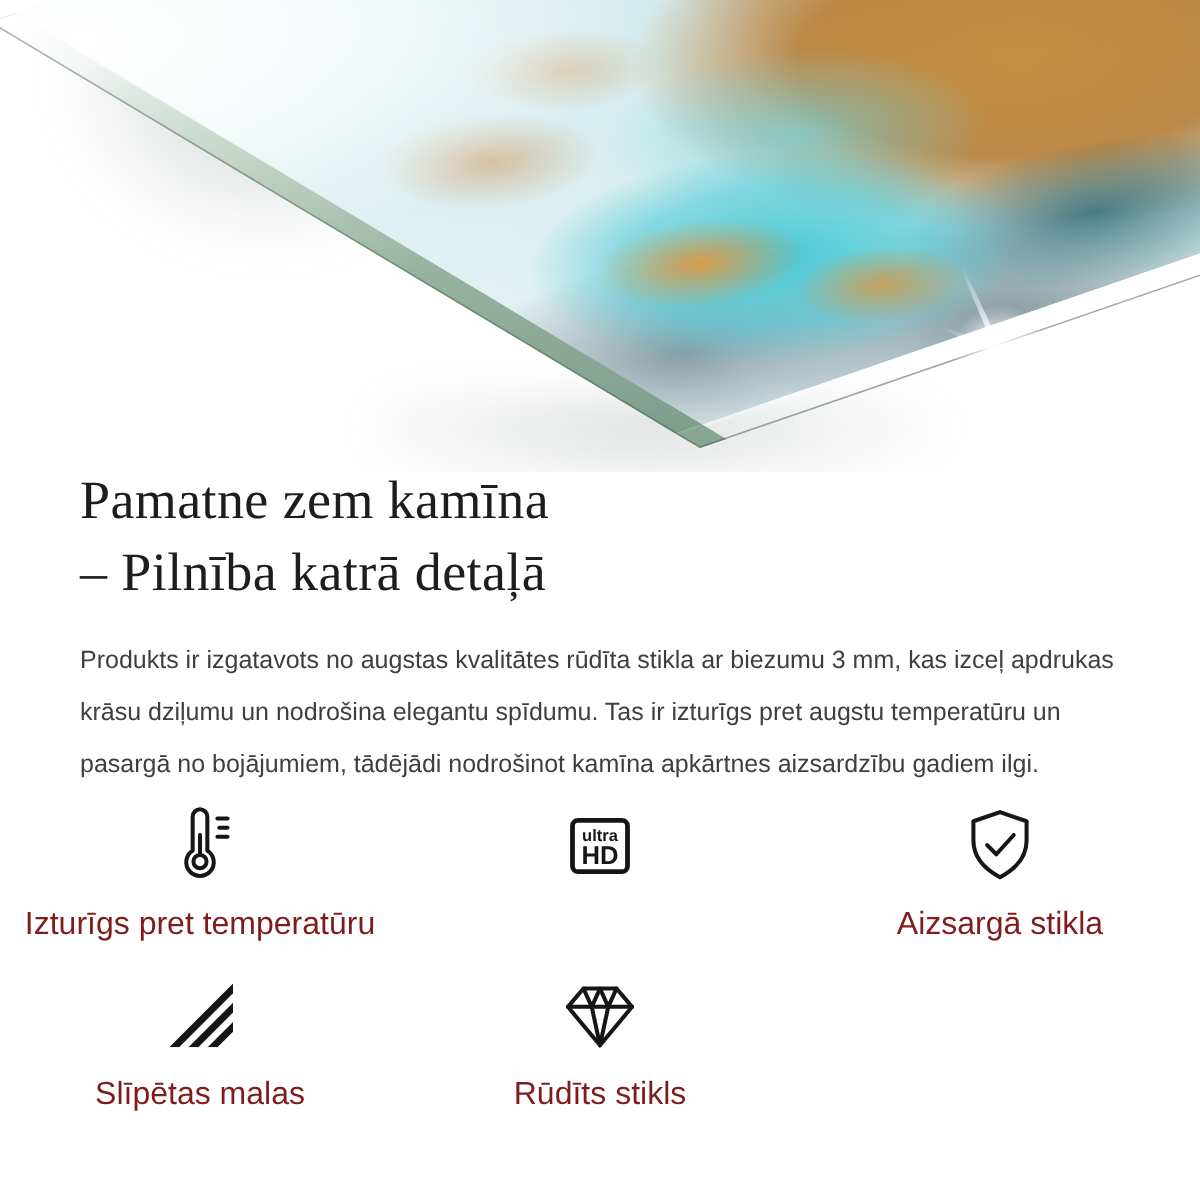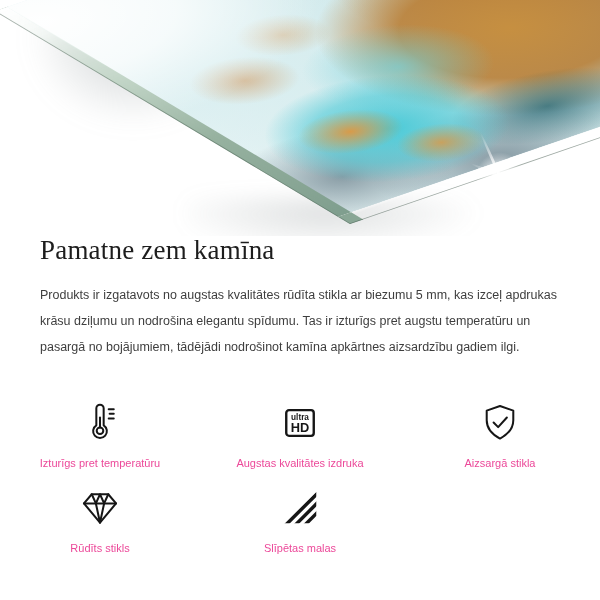--- a/index.html
+++ b/index.html
@@ -79,21 +79,21 @@
   .desc { margin:13px 0 0; font-size:12.5px; line-height:26px; color:#3e3e3e; width:522px; }
 
   
   .features {
     position:absolute; left:0; top:401px; width:600px; z-index:4;
     display:grid; grid-template-columns:repeat(3, 200px); row-gap:16px;
   }
   .feature { display:flex; flex-direction:column; align-items:center; gap:11px; }
   .ficon { width:44px; height:44px; display:flex; align-items:flex-end; justify-content:center; }
   .ficon svg { width:44px; height:44px; }
-  .flabel { font-size:11px; line-height:14px; color:#ec4899; text-align:left; }
+  .flabel { font-size:16px; line-height:14px; color:#7f1d1d; text-align:left; }
   .stroke { fill:none; stroke:#161616; stroke-width:2.2; stroke-linecap:round; stroke-linejoin:round; }
   .fillico { fill:#161616; stroke:none; }
   .svgtext { fill:#161616; stroke:none; font-family:"Liberation Sans", sans-serif; text-anchor:middle; }
 </style>
 </head>
 <body>
 
 <div class="page">
 
   <div class="hero">
@@ -106,22 +106,22 @@
     </div>
     <div class="sparkle">
       <span class="ray r1"></span>
       <span class="ray r2"></span>
       <span class="ray r3"></span>
       <span class="glow"></span>
     </div>
   </div>
 
   <div class="content">
-    <h1><span>Pamatne zem kamīna</span><br></h1>
-    <p class="desc">Produkts ir izgatavots no augstas kvalitātes rūdīta stikla ar biezumu 5 mm, kas izceļ apdrukas krāsu dziļumu un nodrošina elegantu spīdumu. Tas ir izturīgs pret augstu temperatūru un pasargā no bojājumiem, tādējādi nodrošinot kamīna apkārtnes aizsardzību gadiem ilgi.</p>
+    <h1><span>Pamatne zem kamīna</span><br><span>– Pilnība katrā detaļā</span></h1>
+    <p class="desc">Produkts ir izgatavots no augstas kvalitātes rūdīta stikla ar biezumu 3 mm, kas izceļ apdrukas krāsu dziļumu un nodrošina elegantu spīdumu. Tas ir izturīgs pret augstu temperatūru un pasargā no bojājumiem, tādējādi nodrošinot kamīna apkārtnes aizsardzību gadiem ilgi.</p>
   </div>
 
   <div class="features">
 
     <div class="feature">
       <span class="ficon">
         <svg viewBox="0 0 48 48">
           <path class="stroke" d="M20 8 a4 4 0 0 1 8 0 v18.5 a7.5 7.5 0 1 1 -8 0 Z"></path>
           <circle class="stroke" cx="24" cy="32.5" r="3.6"></circle>
           <line class="stroke" x1="24" y1="18" x2="24" y2="28.8"></line>
@@ -134,43 +134,30 @@
     </div>
 
     <div class="feature">
       <span class="ficon">
         <svg viewBox="0 0 48 48">
           <rect class="stroke" x="9" y="10" width="30" height="28" rx="3" style="stroke-width:2.6"></rect>
           <text class="svgtext" x="24" y="21" style="font-size:9px; font-weight:700">ultra</text>
           <text class="svgtext" x="24" y="34" style="font-size:14px; font-weight:800">HD</text>
         </svg>
       </span>
-      <span class="flabel">Augstas kvalitātes izdruka</span>
     </div>
 
     <div class="feature">
       <span class="ficon">
         <svg viewBox="0 0 48 48">
           <path class="stroke" d="M24 5.5 L38.5 10.5 V21 c0 9.5 -6 15.5 -14.5 20 c-8.5 -4.5 -14.5 -10.5 -14.5 -20 V10.5 Z"></path>
           <path class="stroke" d="M17 23.5 l5 5 L31.5 18"></path>
         </svg>
       </span>
       <span class="flabel">Aizsargā stikla</span>
-    </div>
-
-    <div class="feature">
-      <span class="ficon">
-        <svg viewBox="0 0 48 48">
-          <path class="stroke" d="M15 9 H33 L41.5 19 L24 40 L6.5 19 Z"></path>
-          <line class="stroke" x1="6.5" y1="19" x2="41.5" y2="19"></line>
-          <path class="stroke" d="M15 9 L19.5 19 L24 9 L28.5 19 L33 9"></path>
-          <path class="stroke" d="M19.5 19 L24 40 L28.5 19"></path>
-        </svg>
-      </span>
-      <span class="flabel">Rūdīts stikls</span>
     </div>
 
     <div class="feature">
       <span class="ficon">
         <svg viewBox="0 0 48 48">
           <defs>
               <clipPath id="triclip">
                 <path d="M6 41 L42 41 L42 6 Z"></path>
               </clipPath>
             </defs>
@@ -182,15 +169,27 @@
               <rect class="fillico" x="-14" y="24.2" width="76" height="3.8"></rect>
               <rect class="fillico" x="-14" y="31.6" width="76" height="3.8"></rect>
               <rect class="fillico" x="-14" y="39" width="76" height="3.8"></rect>
             </g>
           </g>
         </svg>
       </span>
       <span class="flabel">Slīpētas malas</span>
     </div>
 
+    <div class="feature">
+      <span class="ficon">
+        <svg viewBox="0 0 48 48">
+          <path class="stroke" d="M15 9 H33 L41.5 19 L24 40 L6.5 19 Z"></path>
+          <line class="stroke" x1="6.5" y1="19" x2="41.5" y2="19"></line>
+          <path class="stroke" d="M15 9 L19.5 19 L24 9 L28.5 19 L33 9"></path>
+          <path class="stroke" d="M19.5 19 L24 40 L28.5 19"></path>
+        </svg>
+      </span>
+      <span class="flabel">Rūdīts stikls</span>
+    </div>
+
 
   </div>
 </div>
 
 </body></html>

